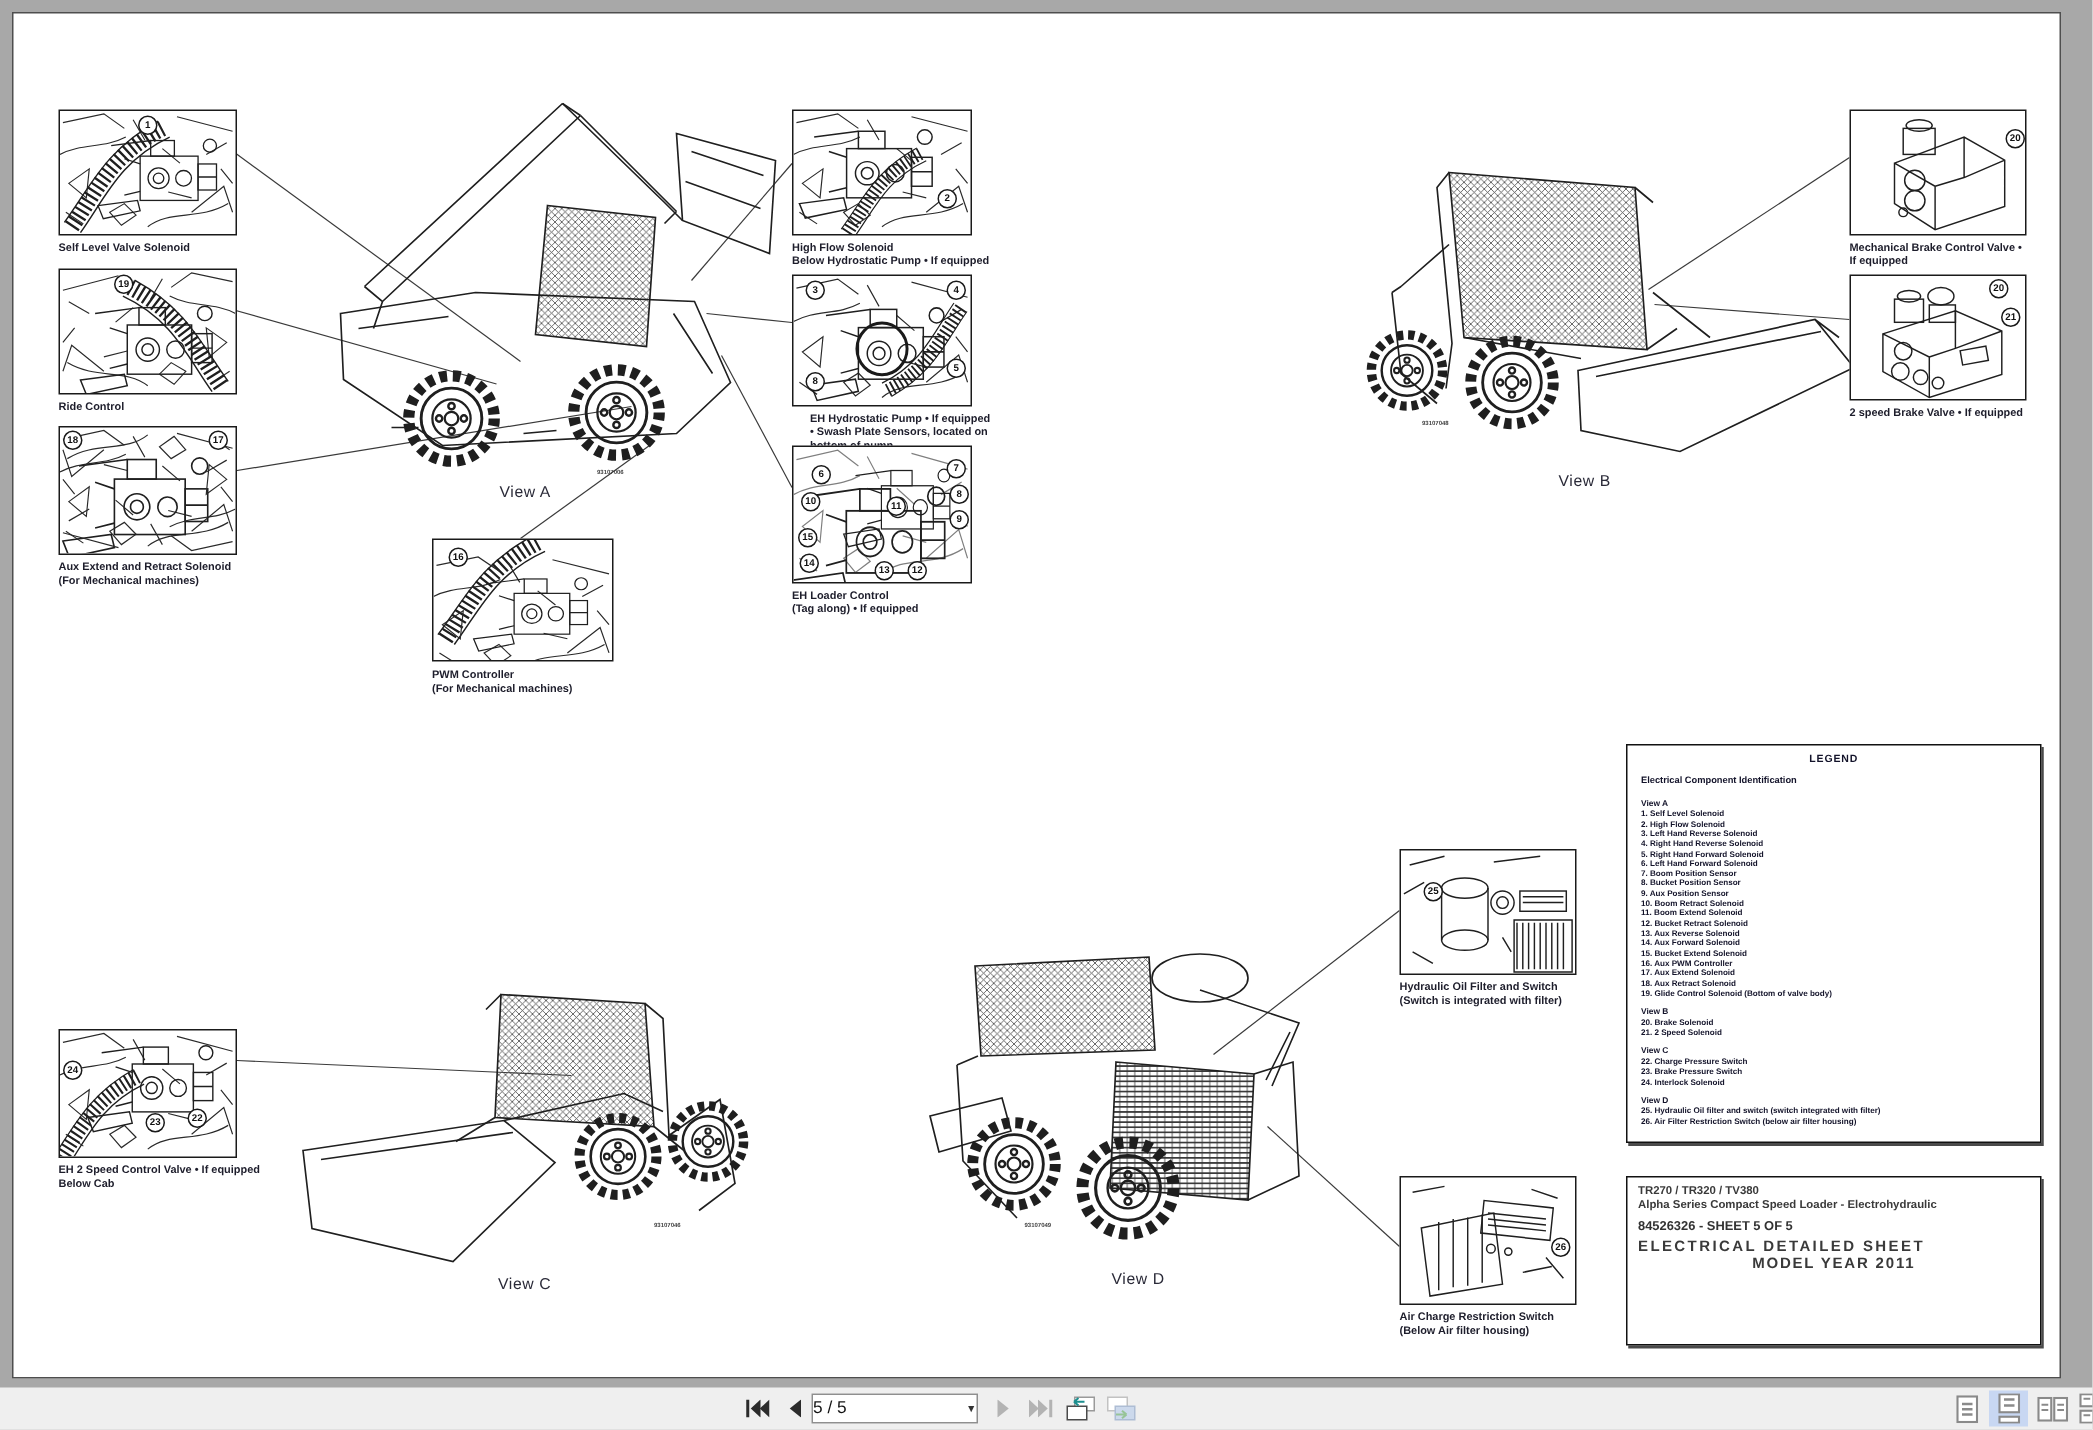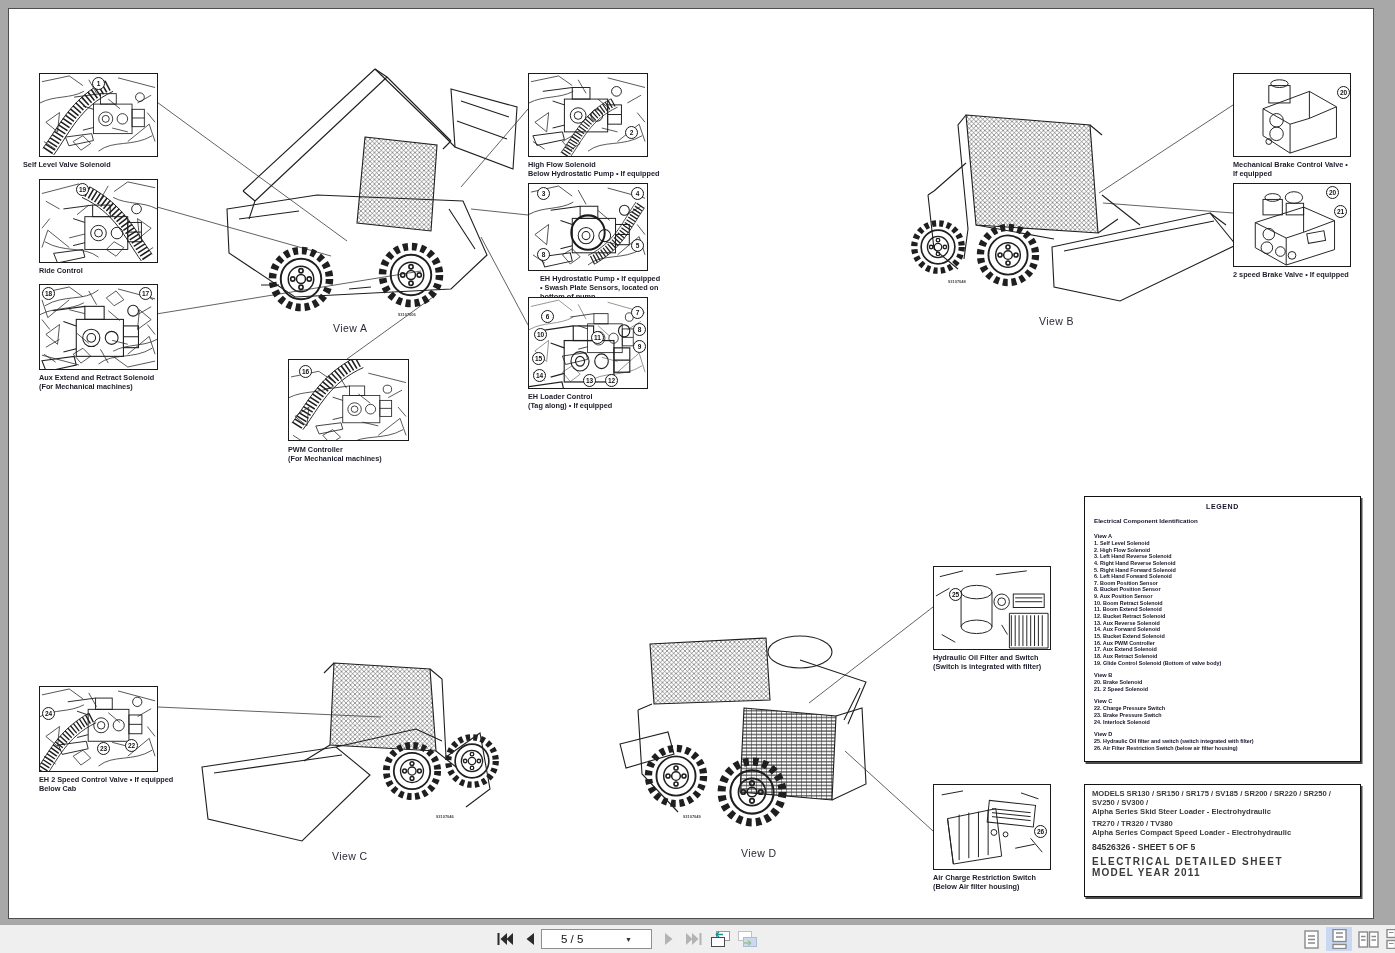--- a/index.html
+++ b/index.html
@@ -27,28 +27,28 @@
   .lg-h{font-weight:700;font-size:5.6px;margin-top:6px;margin-bottom:1px;}
   .lg-item{font-size:5.4px;line-height:1.23;font-weight:600;}
   
   .infobox{position:absolute;left:1075px;top:775px;width:277px;height:113px;background:#fff;
            border:1px solid #111;box-shadow:1.5px 2px 0 #4a4a4a;box-sizing:border-box;
            padding:5px 7px;color:#2e2e2e;}
   .ib-m{font-size:7.6px;line-height:1.16;font-weight:600;color:#3a3a3a;}
   .ib-block{margin-bottom:4px;}
   .ib-sheet{font-size:8.6px;font-weight:700;color:#333;margin-top:2px;margin-bottom:4px;}
   .ib-title{font-size:10px;font-weight:600;letter-spacing:1.6px;color:#3a3a3a;}
-  .ib-year{font-size:10px;font-weight:600;letter-spacing:1.2px;color:#3a3a3a;}
+  .ib-year{font-size:10px;font-weight:600;letter-spacing:1.2px;color:#3a3a3a;text-align:center;}
   
   .toolbar{position:absolute;left:0;top:925px;width:1395px;height:28px;background:#efefef;}
   .tbtn{position:absolute;top:3px;width:22px;height:22px;border:none;background:transparent;
         display:flex;align-items:center;justify-content:center;padding:0;cursor:pointer;}
   .combo{position:absolute;left:541px;top:4px;width:111px;height:20px;background:#fff;
          border:1px solid #8f8f8f;box-sizing:border-box;display:flex;align-items:center;
-         padding:0 19px;font-size:11.5px;color:#111;cursor:default;}
+         padding:0 0;font-size:11.5px;color:#111;cursor:default;}
   .combo .arrow{margin-left:auto;font-size:7px;color:#333;}
   .layouts{position:absolute;left:1296px;top:0;width:99px;height:28px;overflow:hidden;}
   .lay{position:absolute;top:2px;width:26px;height:24px;display:flex;align-items:center;justify-content:center;}
   .lay.active{background:#c8d7f2;}
 </style>
 </head>
 <body>
 
 <svg width="0" height="0" style="position:absolute" aria-hidden="true">
   <defs>
@@ -170,21 +170,21 @@
   <div class="mcode" style="left:674px;top:805px">93107049</div>
 
   <div class="cbox" style="left:30px;top:64px;width:119px;height:84px">
     <svg viewBox="0 0 120 85" preserveAspectRatio="none">
         <use href="#art-lines"></use>
         <use href="#art-hose"></use>
         <use href="#art-block" transform="translate(8,6) scale(0.9)"></use>
       </svg>
     <span class="co" style="left:52px;top:3px">1</span>
   </div>
-  <div class="cap" style="left:14px;top:152px">
+  <div class="cap" style="left:30px;top:152px">
     <div>Self Level Valve Solenoid</div>
   </div>
 
   <div class="cbox" style="left:30px;top:170px;width:119px;height:84px">
     <svg viewBox="0 0 120 85" preserveAspectRatio="none">
         <use href="#art-lines" transform="translate(120,0) scale(-1,1)"></use>
         <use href="#art-hose" transform="translate(118,0) scale(-1,1)"></use>
         <use href="#art-block" transform="translate(-6,10)"></use>
       </svg>
     <span class="co" style="left:36px;top:3px">19</span>
@@ -414,24 +414,20 @@
       <div class="lg-h">View D</div>
       <div>
           <div class="lg-item">25. Hydraulic Oil filter and switch (switch integrated with filter)</div>
           <div class="lg-item">26. Air Filter Restriction Switch (below air filter housing)</div>
         </div>
     </div>
   </div>
 
   <div class="infobox">
     <div class="ib-block">
-      <div class="ib-m">MODELS SR130 / SR150 / SR175 / SV185 / SR200 / SR220 / SR250 / SV250 / SV300 /</div>
-      <div class="ib-m">Alpha Series Skid Steer Loader - Electrohydraulic</div>
-    </div>
-    <div class="ib-block">
       <div class="ib-m">TR270 / TR320 / TV380</div>
       <div class="ib-m">Alpha Series Compact Speed Loader - Electrohydraulic</div>
     </div>
     <div class="ib-sheet">84526326 - SHEET 5 OF 5</div>
     <div class="ib-title">ELECTRICAL DETAILED SHEET</div>
     <div class="ib-year">MODEL YEAR 2011</div>
   </div>
 
 </div>
 

